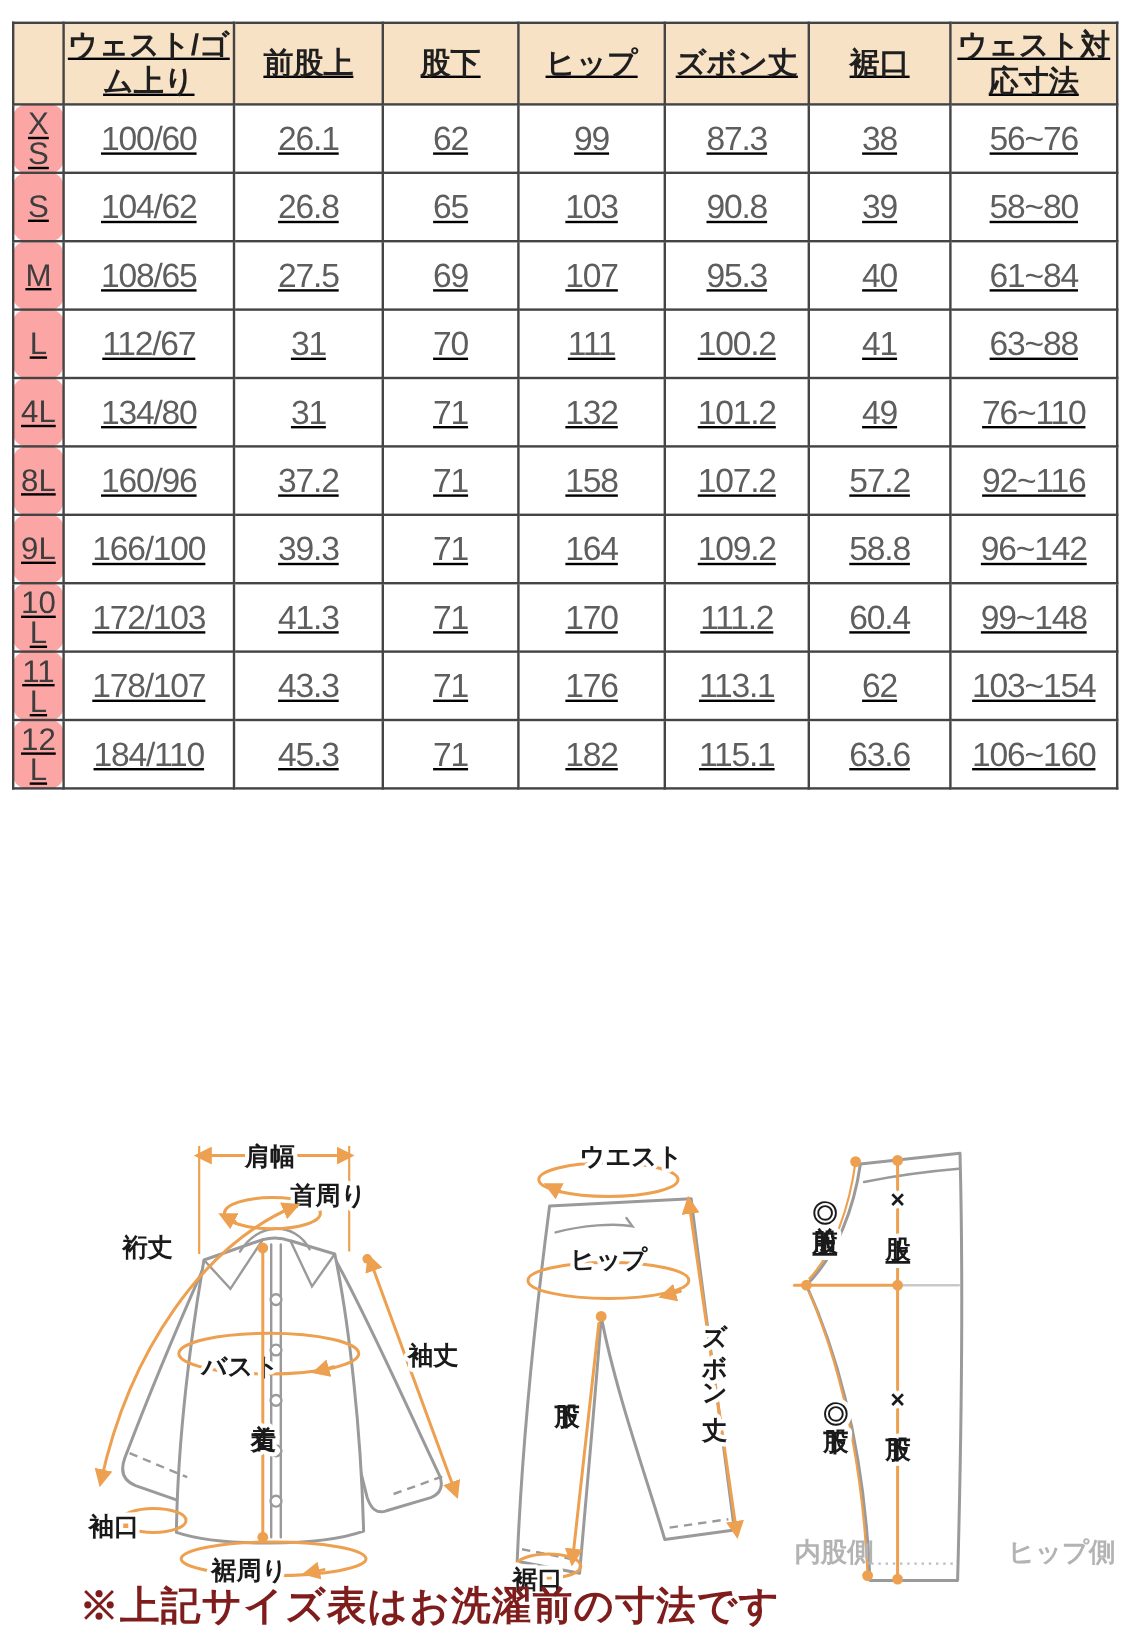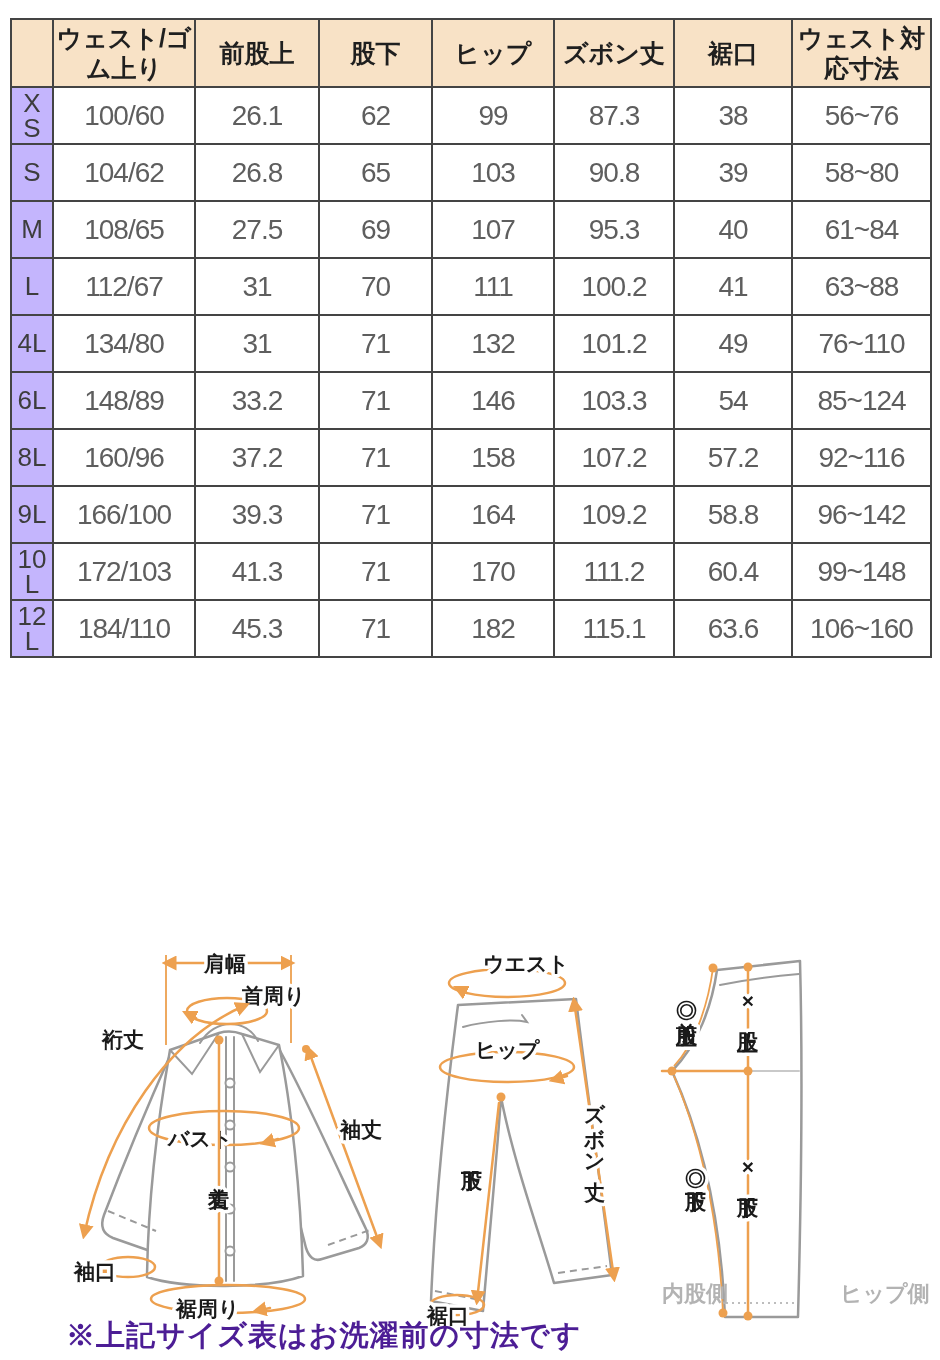--- a/index.html
+++ b/index.html
@@ -7,33 +7,33 @@
     --text-gray:#5e5e5e; --side-label-gray:#b3b3b3; --border:#444444;
   }
   html,body{margin:0;padding:0;}
   body{
     width:940px;height:1360px;position:relative;background:#ffffff;
     font-family:"Liberation Sans",sans-serif;overflow:hidden;
   }
   
   table.size-table{
     position:absolute;left:10px;top:18px;width:920px;
-    border-collapse:collapse;table-layout:fixed;
+    border-collapse:collapse;table-layout:fixed;text-decoration:underline;
   }
   .size-table th,.size-table td{
     border:2px solid var(--border);text-align:center;vertical-align:middle;padding:0;
   }
   .size-table thead th{
     background:var(--header-bg);color:#1f1f1f;font-weight:bold;
     font-size:25px;line-height:30px;height:62px;padding:2px 1px;
   }
   .size-table tbody tr{height:57px;}
   .size-table tbody th{
     font-weight:normal;color:#3d3d3d;font-size:26px;line-height:25px;
-    word-break:break-all;padding:0 3px;background:#c4b5fd;
+    word-break:break-all;padding:0 3px;background:#fca5a5;border-radius:11px;
   }
   .size-table tbody td{
     color:var(--text-gray);font-size:28px;background:#fff;letter-spacing:-1px;
   }
   
   .diagram{position:absolute;top:945px;}
   #shirt-svg{left:20px;}
   #pants-svg{left:425px;}
   #pattern-svg{left:660px;}
   .garment{fill:#ffffff;stroke:var(--line-gray);stroke-width:2.5;stroke-linejoin:round;stroke-linecap:round;}
@@ -43,22 +43,22 @@
   .acc{fill:none;stroke:var(--accent);stroke-width:2.5;stroke-linecap:round;}
   .accthin{fill:none;stroke:var(--accent);stroke-width:1.8;}
   .accdot{fill:var(--accent);stroke:none;}
   .btn{fill:#ffffff;stroke:var(--line-gray);stroke-width:2;}
   .dlabel{font-family:"Liberation Sans",sans-serif;font-size:21px;font-weight:bold;fill:#1a1a1a;}
   .halo{stroke:#ffffff;stroke-width:7px;paint-order:stroke;stroke-linejoin:round;}
   .vtext{writing-mode:vertical-rl;text-orientation:upright;letter-spacing:2px;}
   .sidelabel{font-family:"Liberation Sans",sans-serif;font-size:22px;font-weight:bold;fill:var(--side-label-gray);}
   
   .note{
-    position:absolute;left:66px;top:1316px;font-size:29px;font-weight:bold;
-    color:#4c1d95;letter-spacing:1px;
+    position:absolute;left:66px;top:1316px;font-size:33px;font-weight:bold;
+    color:#7f1d1d;letter-spacing:1px;
   }
 </style>
 </head>
 <body>
 
 <table class="size-table">
   <colgroup>
     <col style="width:42px">
       <col style="width:142px">
       <col style="width:124px">
@@ -125,30 +125,20 @@
         <th>4L</th>
         <td>134/80</td>
         <td>31</td>
         <td>71</td>
         <td>132</td>
         <td>101.2</td>
         <td>49</td>
         <td>76~110</td>
       </tr>
       <tr>
-        <th>6L</th>
-        <td>148/89</td>
-        <td>33.2</td>
-        <td>71</td>
-        <td>146</td>
-        <td>103.3</td>
-        <td>54</td>
-        <td>85~124</td>
-      </tr>
-      <tr>
         <th>8L</th>
         <td>160/96</td>
         <td>37.2</td>
         <td>71</td>
         <td>158</td>
         <td>107.2</td>
         <td>57.2</td>
         <td>92~116</td>
       </tr>
       <tr>
@@ -163,20 +153,30 @@
       </tr>
       <tr>
         <th>10L</th>
         <td>172/103</td>
         <td>41.3</td>
         <td>71</td>
         <td>170</td>
         <td>111.2</td>
         <td>60.4</td>
         <td>99~148</td>
+      </tr>
+      <tr>
+        <th>11L</th>
+        <td>178/107</td>
+        <td>43.3</td>
+        <td>71</td>
+        <td>176</td>
+        <td>113.1</td>
+        <td>62</td>
+        <td>103~154</td>
       </tr>
       <tr>
         <th>12L</th>
         <td>184/110</td>
         <td>45.3</td>
         <td>71</td>
         <td>182</td>
         <td>115.1</td>
         <td>63.6</td>
         <td>106~160</td>

